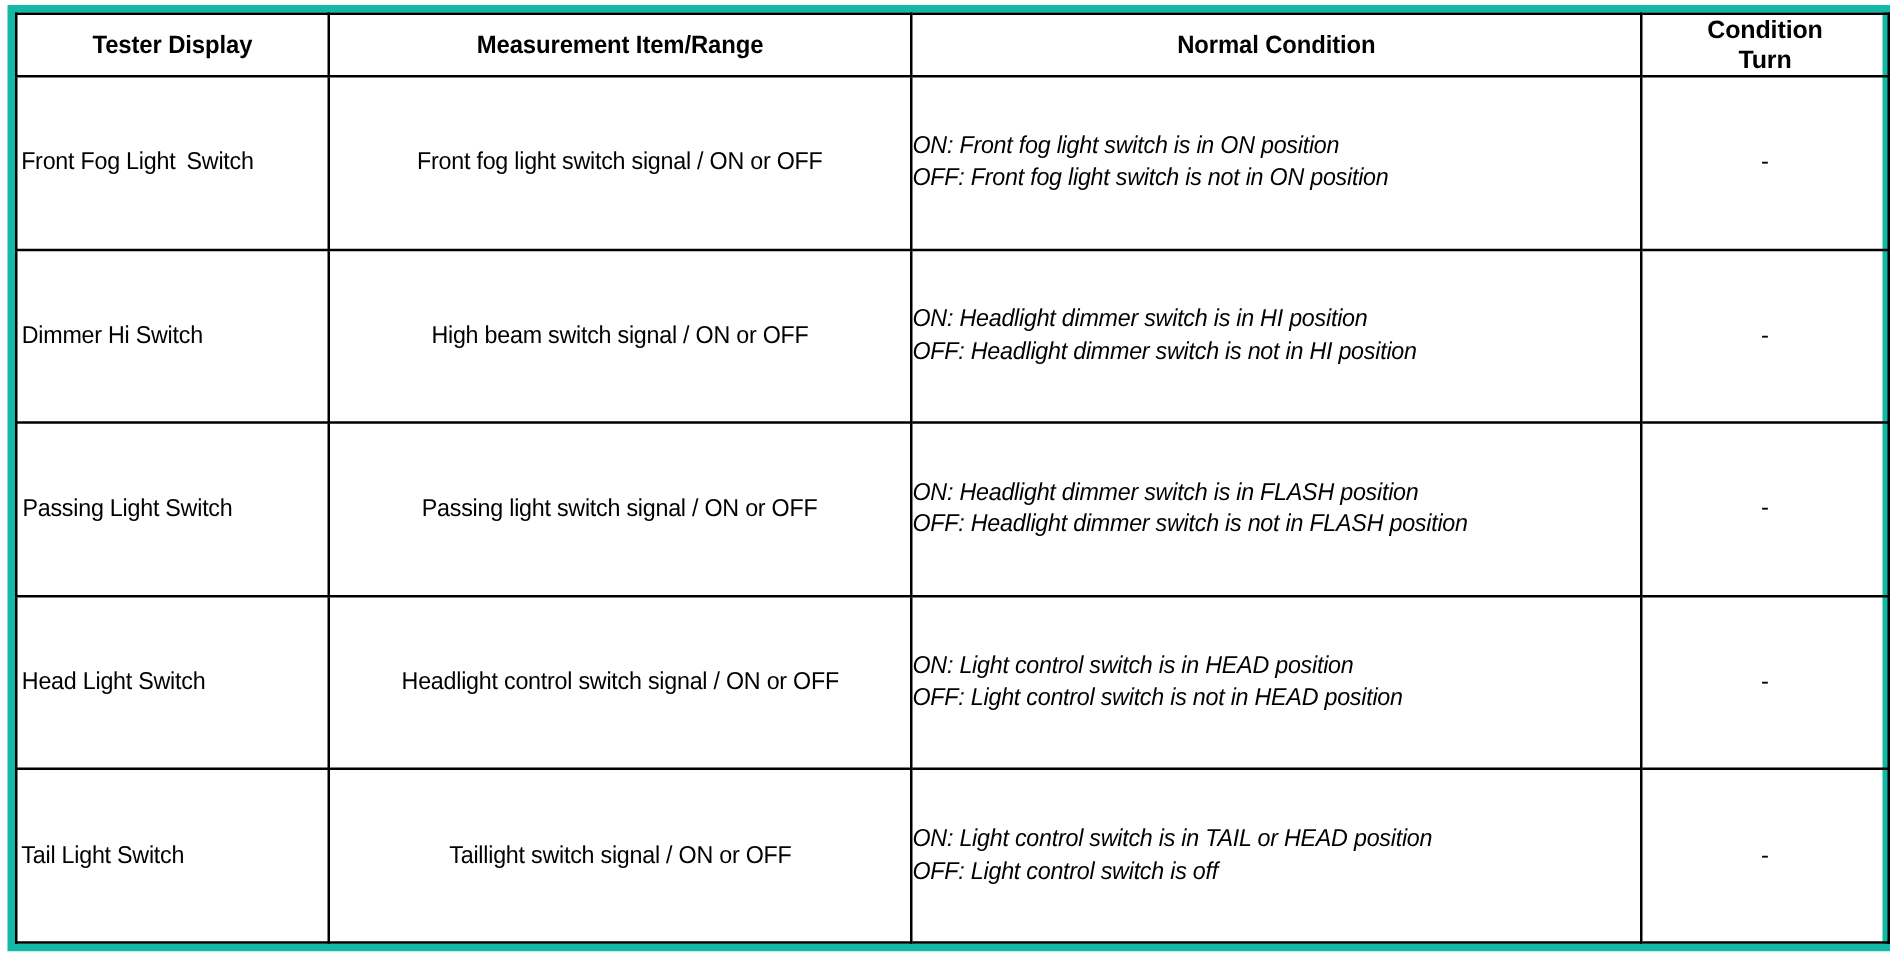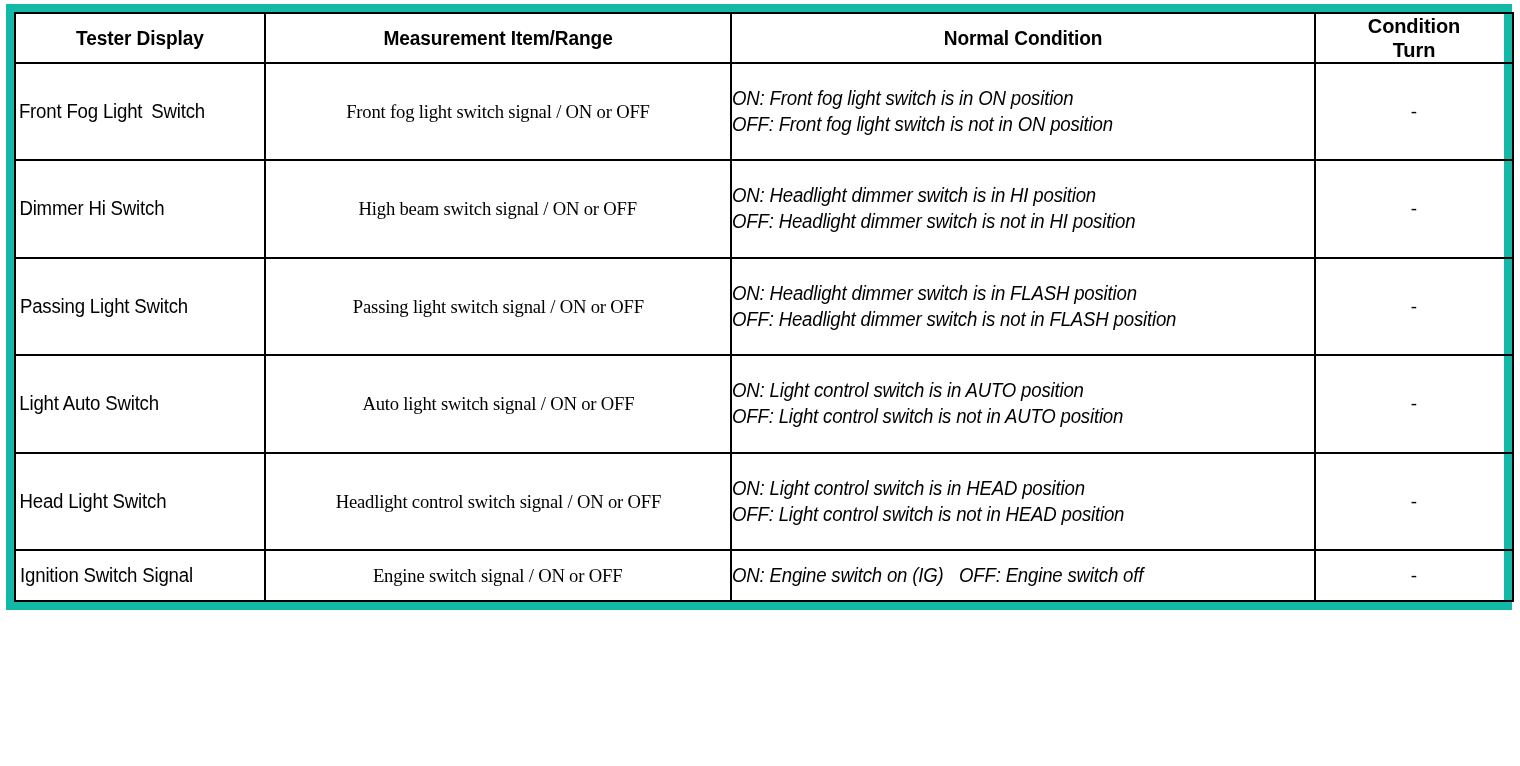--- a/index.html
+++ b/index.html
@@ -13,23 +13,23 @@
     font-family: "Liberation Sans", "DejaVu Sans", sans-serif;
     color: #000000;
     overflow: hidden;
   }
 
   .table-wrap {
     position: absolute;
     left: 6px;
     top: 4px;
     width: 1506px;
-    height: 606px;
+    height: 757px;
     box-sizing: border-box;
-    border: 8px solid #14b8a6;
+    border: 6px solid #14b8a6;
   }
 
   table.spec {
     width: 100%;
     height: 100%;
     border-collapse: collapse;
     table-layout: fixed;
     font-size: 19.5px;
   }
 
@@ -61,21 +61,20 @@
     padding: 4px 5px;
     line-height: 1.22;
     letter-spacing: -0.2px;
   }
 
   td.measure {
     text-align: center;
     padding: 4px 9px;
     line-height: 1.22;
     letter-spacing: -0.2px;
-    font-family: Liberation Serif, serif;
   }
 
   td.normal {
     text-align: left;
     padding: 5px 5px 5px 7px;
     line-height: 1.33;
     letter-spacing: -0.2px;
     font-style: italic;
   }
 
@@ -144,48 +143,39 @@
       <tr>
         <td class="tester"><span class="squish">Passing Light Switch</span></td>
         <td class="measure"><span class="squish">Passing light switch signal / ON or OFF</span></td>
         <td class="normal">
           <span class="nc-line squish">ON: Headlight dimmer switch is in FLASH position</span>
           <span class="nc-line squish">OFF: Headlight dimmer switch is not in FLASH position</span>
         </td>
         <td class="note">-</td>
       </tr>
 
-      <tr>
-        <td class="tester"><span class="squish">Light Auto Switch</span></td>
-        <td class="measure"><span class="squish">Auto light switch signal / ON or OFF</span></td>
-        <td class="normal">
-          <span class="nc-line squish">ON: Light control switch is in AUTO position</span>
-          <span class="nc-line squish">OFF: Light control switch is not in AUTO position</span>
-        </td>
-        <td class="note">-</td>
-      </tr>
 
       <tr>
         <td class="tester"><span class="squish">Head Light Switch</span></td>
         <td class="measure"><span class="squish">Headlight control switch signal / ON or OFF</span></td>
         <td class="normal">
           <span class="nc-line squish">ON: Light control switch is in HEAD position</span>
           <span class="nc-line squish">OFF: Light control switch is not in HEAD position</span>
         </td>
         <td class="note">-</td>
       </tr>
 
+      <tr>
+        <td class="tester"><span class="squish">Tail Light Switch</span></td>
+        <td class="measure"><span class="squish">Taillight switch signal / ON or OFF</span></td>
+        <td class="normal">
+          <span class="nc-line squish">ON: Light control switch is in TAIL or HEAD position</span>
+          <span class="nc-line squish">OFF: Light control switch is off</span>
+        </td>
+        <td class="note">-</td>
+      </tr>
 
 
 
-      <tr>
-        <td class="tester"><span class="squish">Ignition Switch Signal</span></td>
-        <td class="measure"><span class="squish">Engine switch signal / ON or OFF</span></td>
-        <td class="normal">
-          <span class="nc-line squish">ON: Engine switch on (IG)</span>
-          <span class="nc-line squish">OFF: Engine switch off</span>
-        </td>
-        <td class="note">-</td>
-      </tr>
 
     </tbody>
   </table>
 </div>
 
 </body></html>

